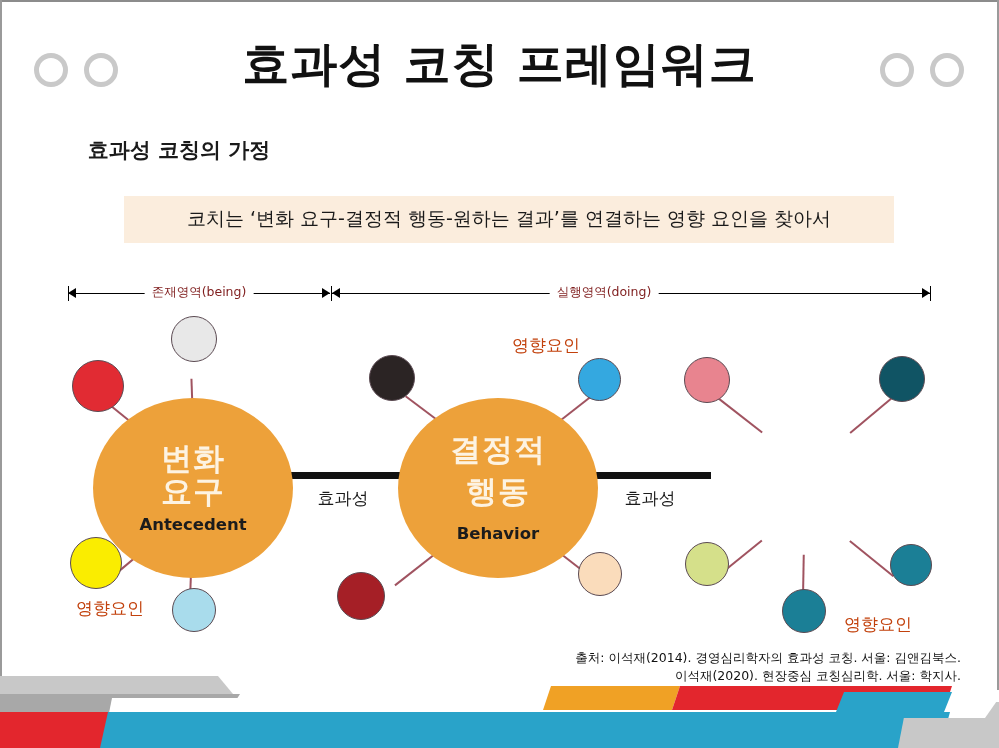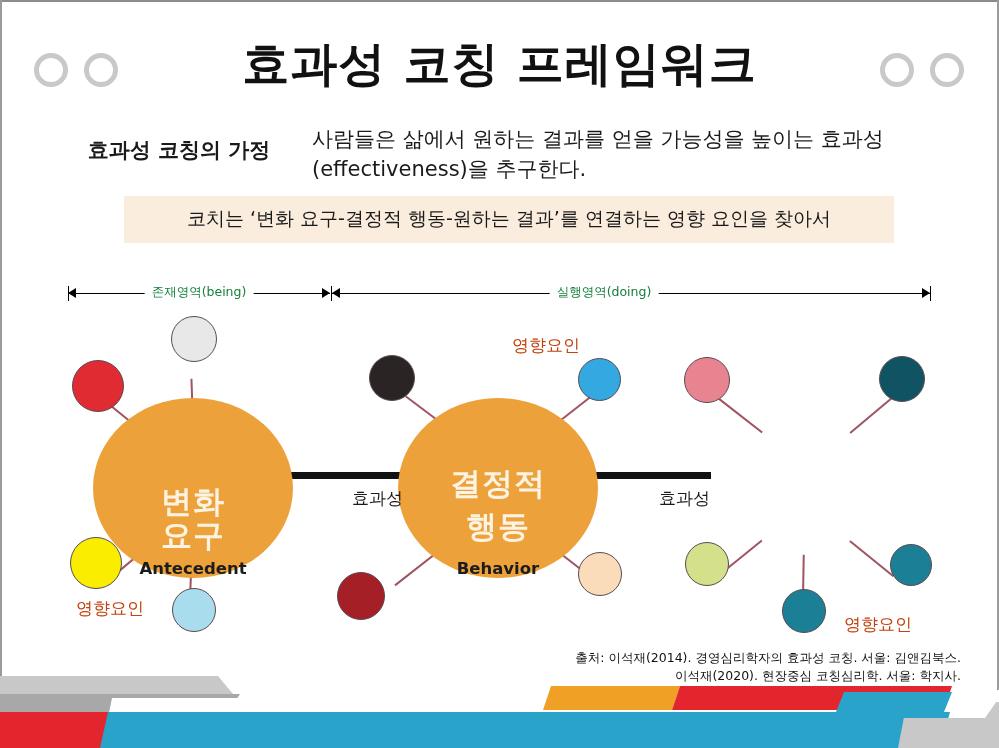--- a/index.html
+++ b/index.html
@@ -87,38 +87,38 @@
     border-top:5px solid transparent;
     border-bottom:5px solid transparent;
   }
   .axis .arrow.left{border-right:8px solid #000;}
   .axis .arrow.right{border-left:8px solid #000;}
   .axis .axis-label{
     position:absolute;top:3px;
     background:#ffffff;
     padding:0 7px;
     font-size:12.5px;
-    color:#15803d;
+    color:#7f1d1d;
     white-space:nowrap;
     transform:translateX(-50%);
   }
 
   
   .diagram{position:absolute;left:0;top:300px;width:999px;height:345px;}
 
   .big-circle{
     position:absolute;
     width:200px;height:180px;
     border-radius:50%;
     background:#eda13a;
     box-sizing:border-box;
     display:flex;
     flex-direction:column;
     align-items:center;
-    justify-content:flex-end;
+    justify-content:center;
     z-index:4;
   }
   .big-circle .kr{
     font-size:31px;
     font-weight:bold;
     color:#fdf3e2;
     line-height:1.08;
     text-align:center;
     letter-spacing:1px;
   }
@@ -143,21 +143,21 @@
     z-index:3;
   }
   .conn1{left:281px;width:125px;}
   .conn2{left:588px;width:123px;}
 
   .conn-label{
     position:absolute;
     top:187px;
     font-size:17px;
     color:#1a1a1a;
-    text-align:right;
+    text-align:center;
     z-index:5;
   }
   .conn-label.l1{left:283px;width:120px;}
   .conn-label.l2{left:590px;width:120px;}
 
   
   .sat{
     position:absolute;
     border-radius:50%;
     box-sizing:border-box;
@@ -206,21 +206,20 @@
   <div class="edge-right"></div>
 
   <div class="ring r1"></div>
   <div class="ring r2"></div>
   <div class="ring r3"></div>
   <div class="ring r4"></div>
 
   <div class="slide-title">효과성 코칭 프레임워크</div>
 
   <div class="assume-label">효과성 코칭의 가정</div>
-  <div class="assume-text">사람들은 삶에서 원하는 결과를 얻을 가능성을 높이는 효과성(effectiveness)을 추구한다.</div>
 
   <div class="stmt-box">
     <div>코치는 ‘변화 요구-결정적 행동-원하는 결과’를 연결하는 영향 요인을 찾아서</div>
   </div>
 
   <div class="axis">
     <div class="cap" style="left:68px;"></div>
     <div class="arrow left" style="left:68px;"></div>
     <div class="line" style="left:68px;width:262px;"></div>
     <div class="arrow right" style="left:322px;"></div>

